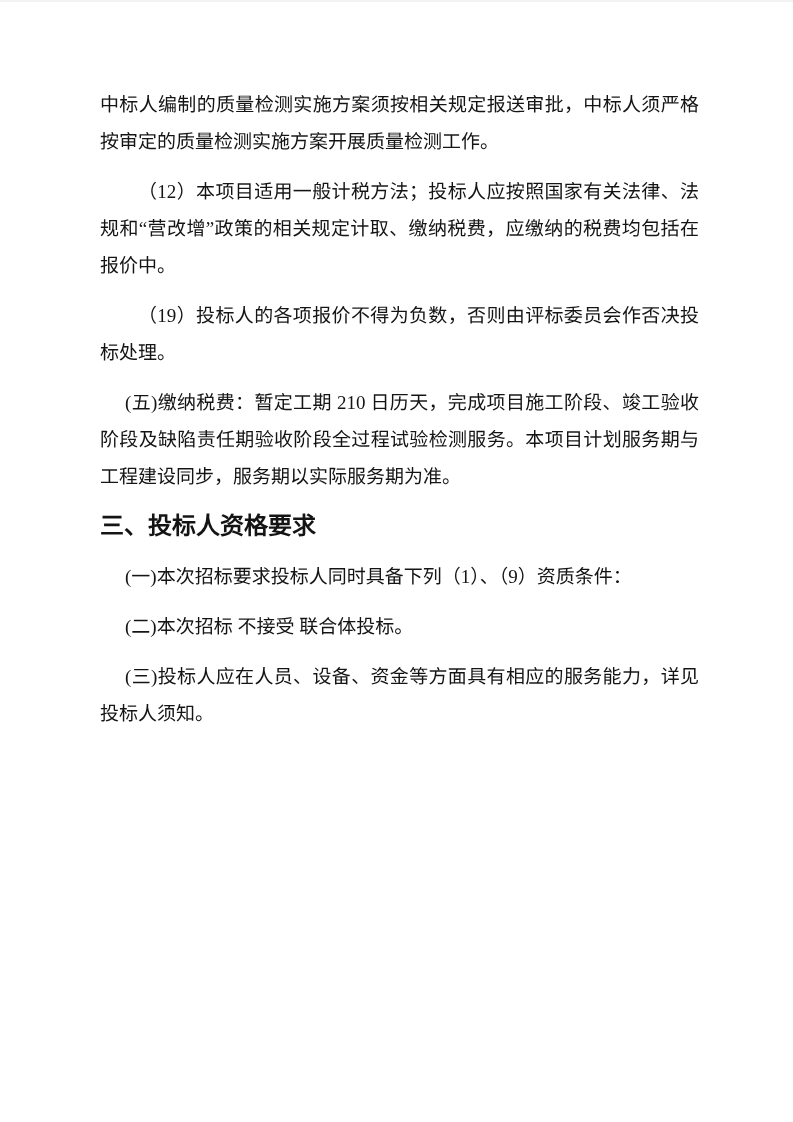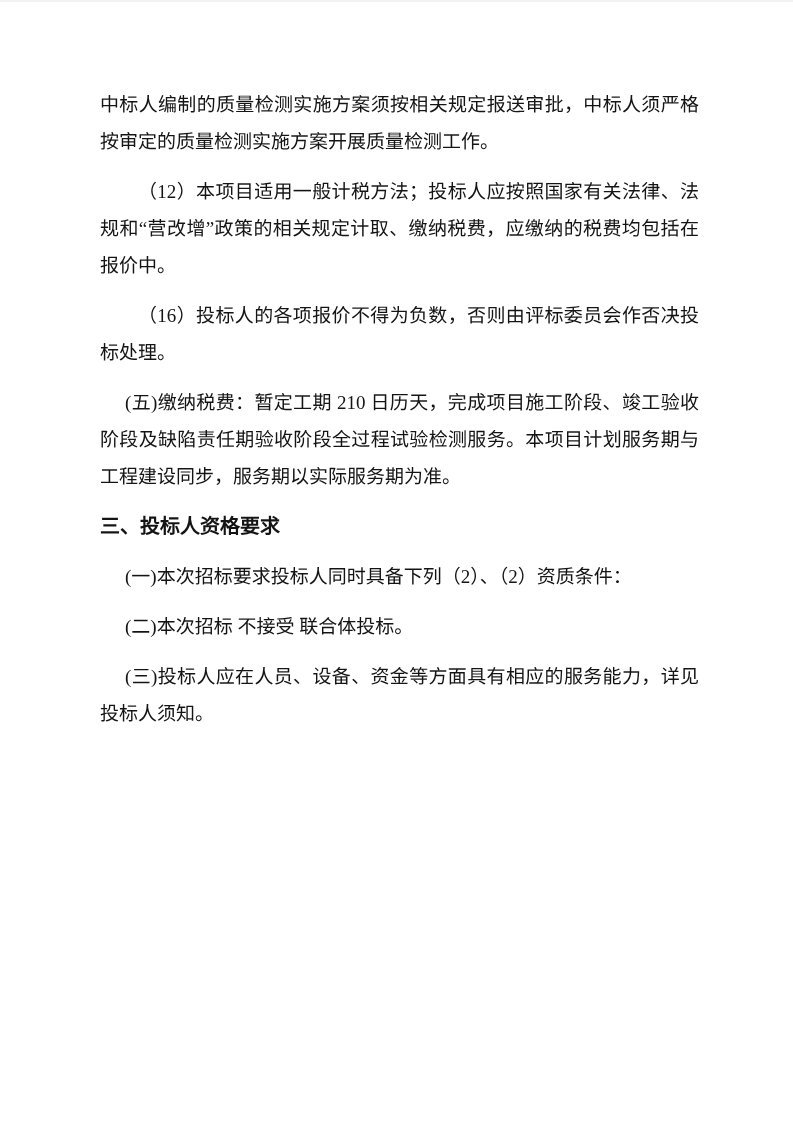--- a/index.html
+++ b/index.html
@@ -25,45 +25,45 @@
     line-height: 37px;
     text-align: justify;
     text-align-last: left;
     word-break: break-all;
   }
   .indent-full { text-indent: 38px; }   
   .indent-half { text-indent: 25px; }   
   .doc-heading {
     margin: 4px 0 13px 0;
     line-height: 37px;
-    font-size: 20px;
+    font-size: 24px;
     font-weight: bold;
     text-align: left;
   }
   .u {
     text-underline-offset: 4px;
     text-decoration-thickness: 1.5px;
   }
 </style>
 </head>
 <body>
 
 <div class="page">
 
   <p class="para">中标人编制的质量检测实施方案须按相关规定报送审批，中标人须严格按审定的质量检测实施方案开展质量检测工作。</p>
 
   <p class="para indent-full">（12）本项目适用一般计税方法；投标人应按照国家有关法律、法规和“营改增”政策的相关规定计取、缴纳税费，应缴纳的税费均包括在报价中。</p>
 
-  <p class="para indent-full">（16）投标人的各项报价不得为负数，否则由评标委员会作否决投标处理。</p>
+  <p class="para indent-full">（19）投标人的各项报价不得为负数，否则由评标委员会作否决投标处理。</p>
 
   <p class="para indent-half"><span>(五)缴纳税费：</span><span class="u">暂定工期 210 日历天</span><span>，完成项目施工阶段、竣工验收阶段及缺陷责任期验收阶段全过程试验检测服务。本项目计划服务期与工程建设同步，服务期以实际服务期为准。</span></p>
 
   <h2 class="doc-heading">三、投标人资格要求</h2>
 
-  <p class="para indent-half">(一)本次招标要求投标人同时具备下列（2）、（2）资质条件：</p>
+  <p class="para indent-half">(一)本次招标要求投标人同时具备下列（1）、（9）资质条件：</p>
 
 
 
   <p class="para indent-half"><span>(二)本次招标 </span><span class="u">不接受</span><span> 联合体投标。</span></p>
 
   <p class="para indent-half">(三)投标人应在人员、设备、资金等方面具有相应的服务能力，详见投标人须知。</p>
 
 </div>
 
 </body></html>

